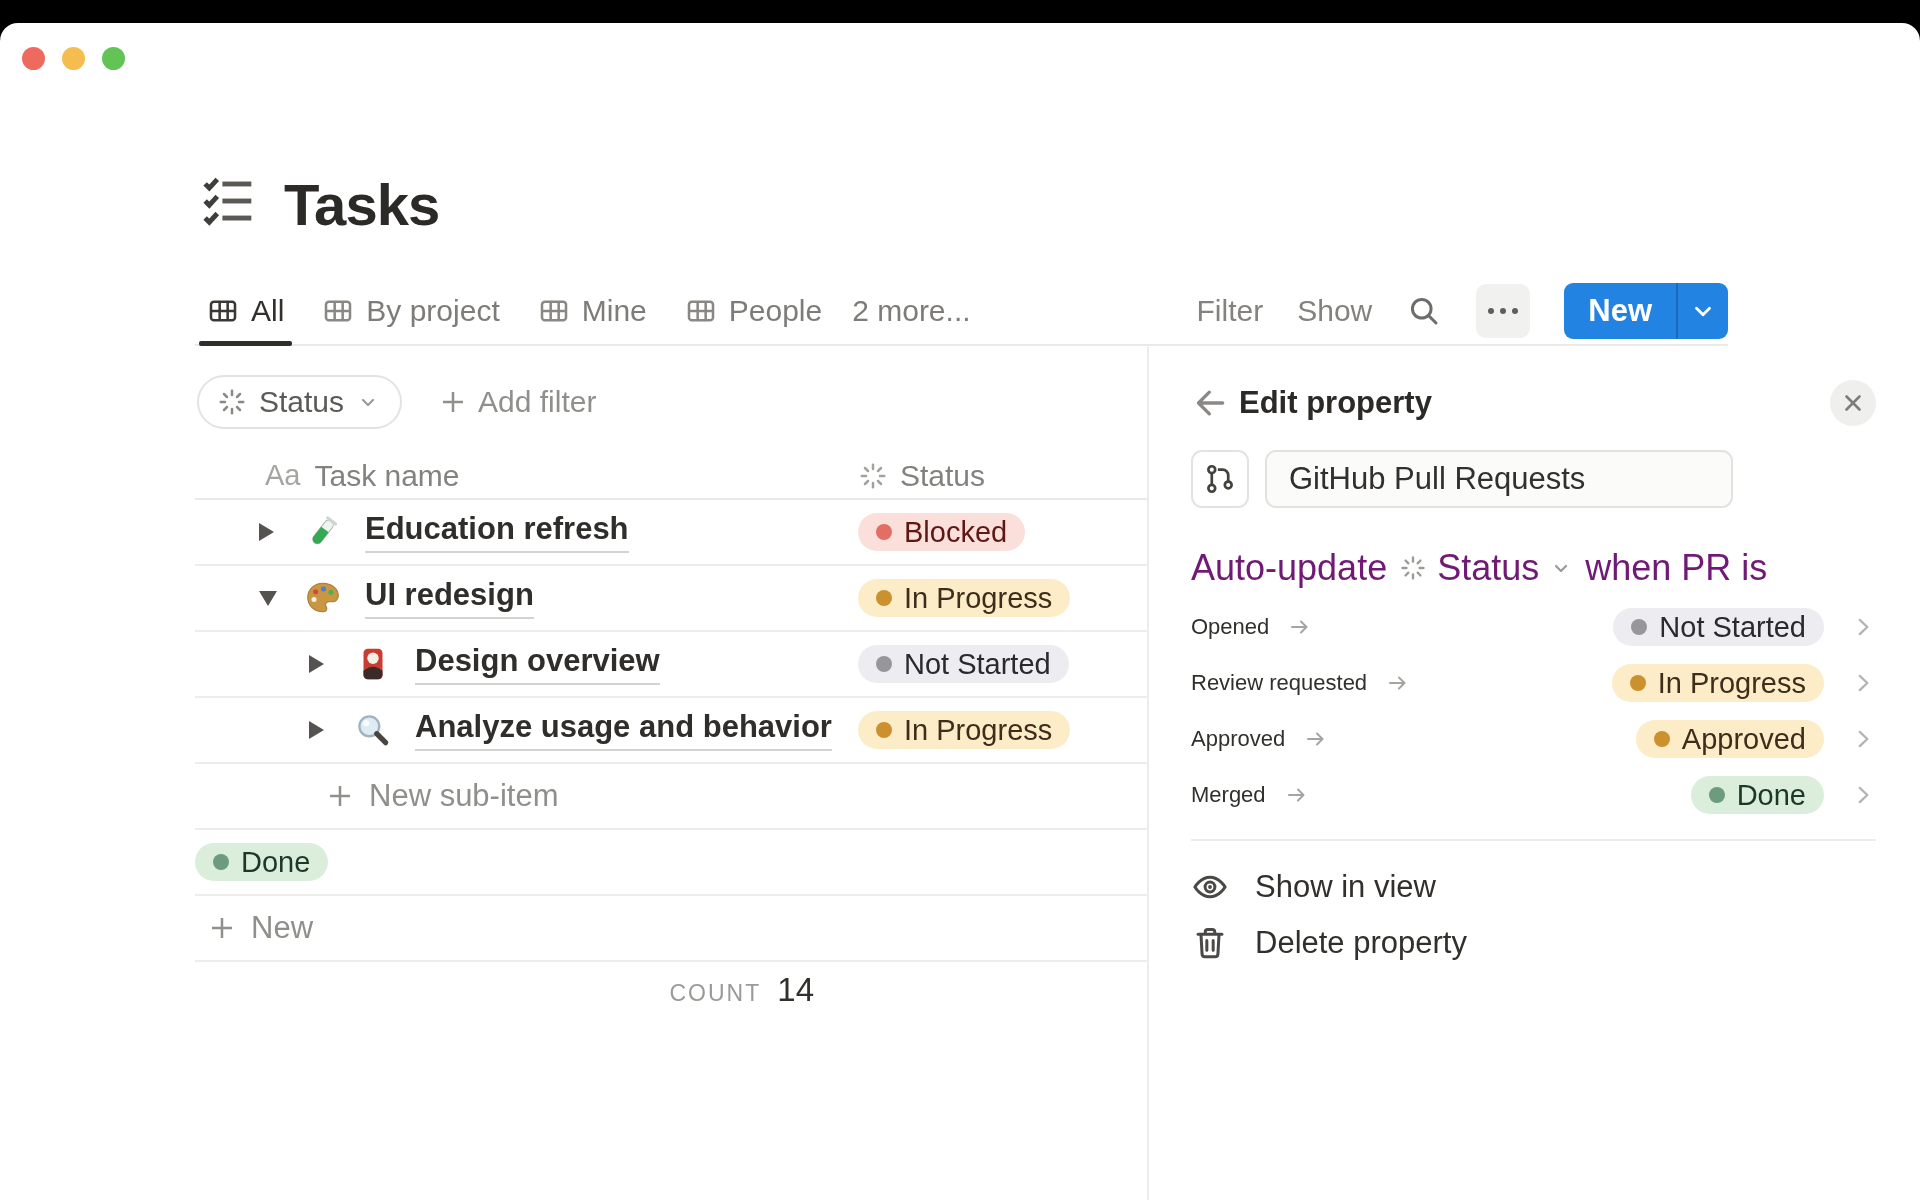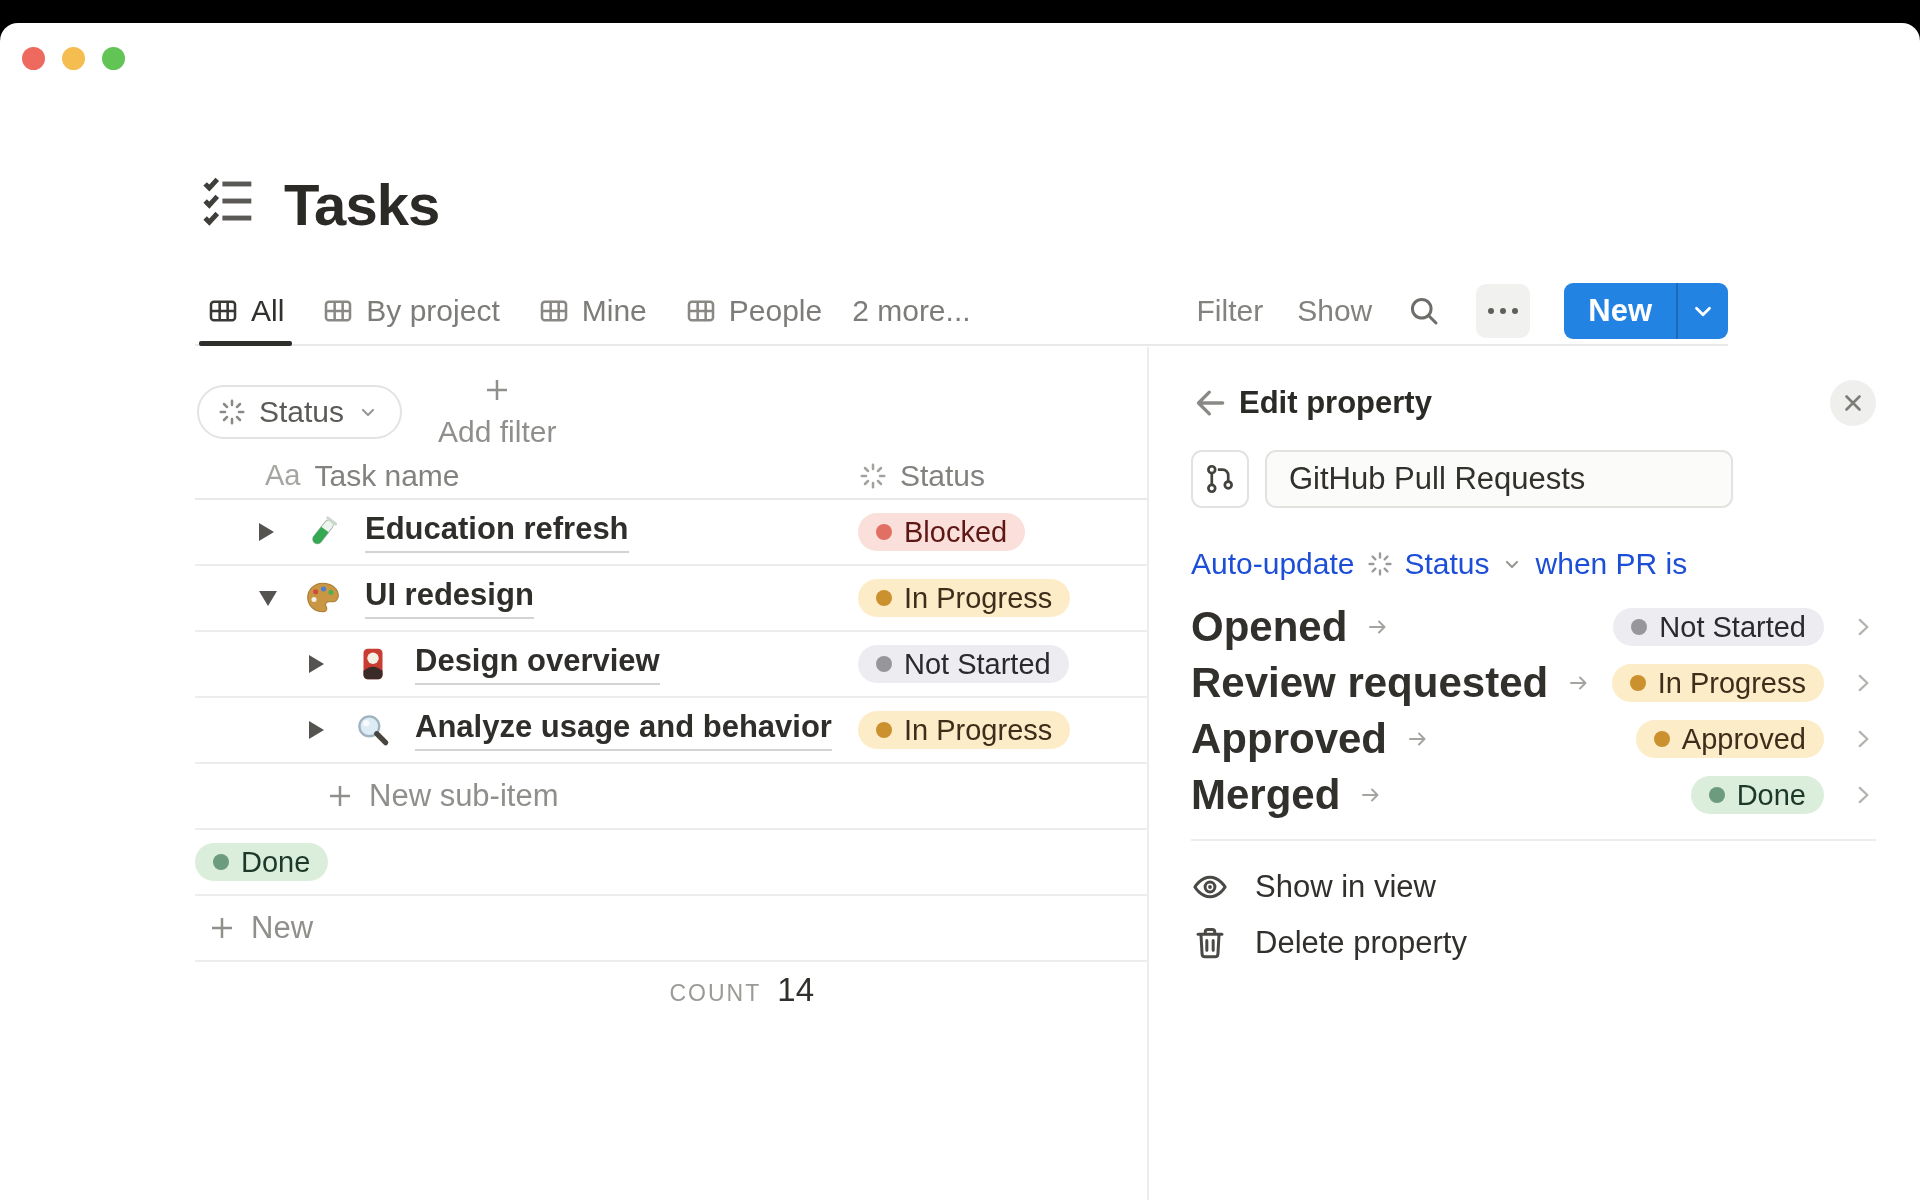--- a/index.html
+++ b/index.html
@@ -32,21 +32,21 @@
   .dots-btn i { width:6px; height:6px; border-radius:50%; background:#5f5e5a; }
   .new-btn { display:flex; align-items:stretch; height:56px; border-radius:9px; overflow:hidden; background:#2383e2; cursor:pointer; }
   .new-btn .main { display:flex; align-items:center; padding:0 24px; color:#fff; font-size:31px; font-weight:700; }
   .new-btn .sep { width:2px; background:rgba(0,0,0,0.18); }
   .new-btn .caret { display:flex; align-items:center; justify-content:center; width:50px; }
 
   
   .filter-row { position:absolute; top:352px; left:197px; display:flex; align-items:center; gap:36px; }
   .status-chip { display:flex; align-items:center; gap:12px; height:54px; padding:0 20px 0 18px; border:2px solid #e4e3e1; border-radius:27px; cursor:pointer; }
   .status-chip .lbl { font-size:30px; color:#5c5b58; }
-  .add-filter { display:flex; align-items:center; gap:10px; font-size:30px; color:#908f8b; cursor:pointer;flex-direction:column; }
+  .add-filter { display:flex; align-items:center; gap:10px; font-size:30px; color:#908f8b; cursor:pointer; }
 
   
   .table { position:absolute; top:430px; left:195px; width:952px; }
   .thead { display:flex; height:47px; align-items:center; border-bottom:2px solid #e9e9e7; }
   .col-name { flex:0 0 663px; display:flex; align-items:center; gap:14px; padding-left:70px; }
   .col-status { flex:1; display:flex; align-items:center; gap:12px; }
   .hlabel { font-size:30px; color:#83827e; }
   .aa { font-size:29px; color:#a6a5a1; }
 
   .trow { display:flex; align-items:center; height:66px; border-bottom:2px solid #ededeb; }
@@ -77,26 +77,26 @@
   .vdivider { position:absolute; left:1147px; top:324px; bottom:0; width:2px; background:#ececea; }
   .panel { position:absolute; left:1149px; top:324px; right:0; bottom:0; }
   .panel-header { position:absolute; top:28px; left:42px; right:44px; height:56px; display:flex; align-items:center; }
   .panel-title { font-size:31px; font-weight:700; color:#2b2a27; margin-left:48px;text-align:center; }
   .close-btn { margin-left:auto; width:46px; height:46px; border-radius:50%; background:#efefed; display:flex; align-items:center; justify-content:center; cursor:pointer; }
 
   .prop-row { position:absolute; top:103px; left:42px; display:flex; gap:16px; }
   .git-btn { width:58px; height:58px; border:2px solid #e3e2e0; border-radius:11px; display:flex; align-items:center; justify-content:center; background:#fff; cursor:pointer; }
   .prop-input { width:468px; height:58px; border:2px solid #e3e2e0; border-radius:11px; background:#fbfbfa; font-size:31px; color:#32302c; padding:0 22px; font-family:inherit; }
 
-  .auto-row { position:absolute; top:200px; left:42px; display:flex; align-items:center; gap:12px; font-size:30px; color:#1d4ed8; }
+  .auto-row { position:absolute; top:200px; left:42px; display:flex; align-items:center; gap:12px; font-size:36px; color:#701a75; }
   .auto-row .status-ref { display:flex; align-items:center; gap:10px; cursor:pointer; }
 
   .mappings { position:absolute; top:252px; left:42px; right:44px; }
   .map-row { display:flex; align-items:center; height:56px; }
-  .map-event { font-size:42px; color:#32302c; margin-right:16px; white-space:nowrap;font-weight:bold; }
+  .map-event { font-size:22px; color:#32302c; margin-right:16px; white-space:nowrap; }
   .map-row .spacer { flex:1; }
   .map-chev { margin-left:26px; display:flex; align-items:center; }
 
   .panel-divider { position:absolute; top:492px; left:42px; right:44px; height:2px; background:#ececea; }
 
   .actions { position:absolute; top:512px; left:42px; right:44px; }
   .action-row { display:flex; align-items:center; height:56px; gap:26px; cursor:pointer; }
   .action-row .lbl { font-size:31px; color:#32302c; }
 </style>
 </head>

